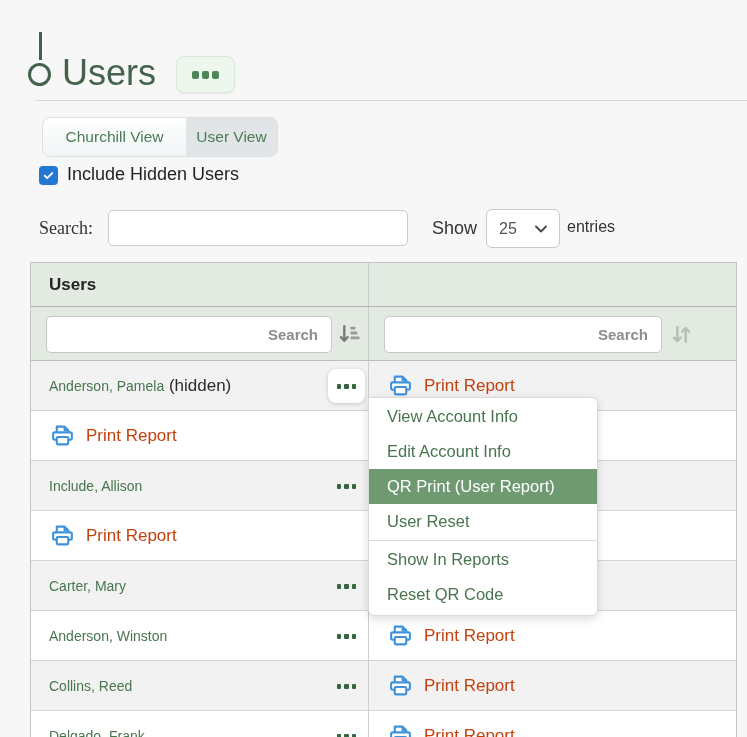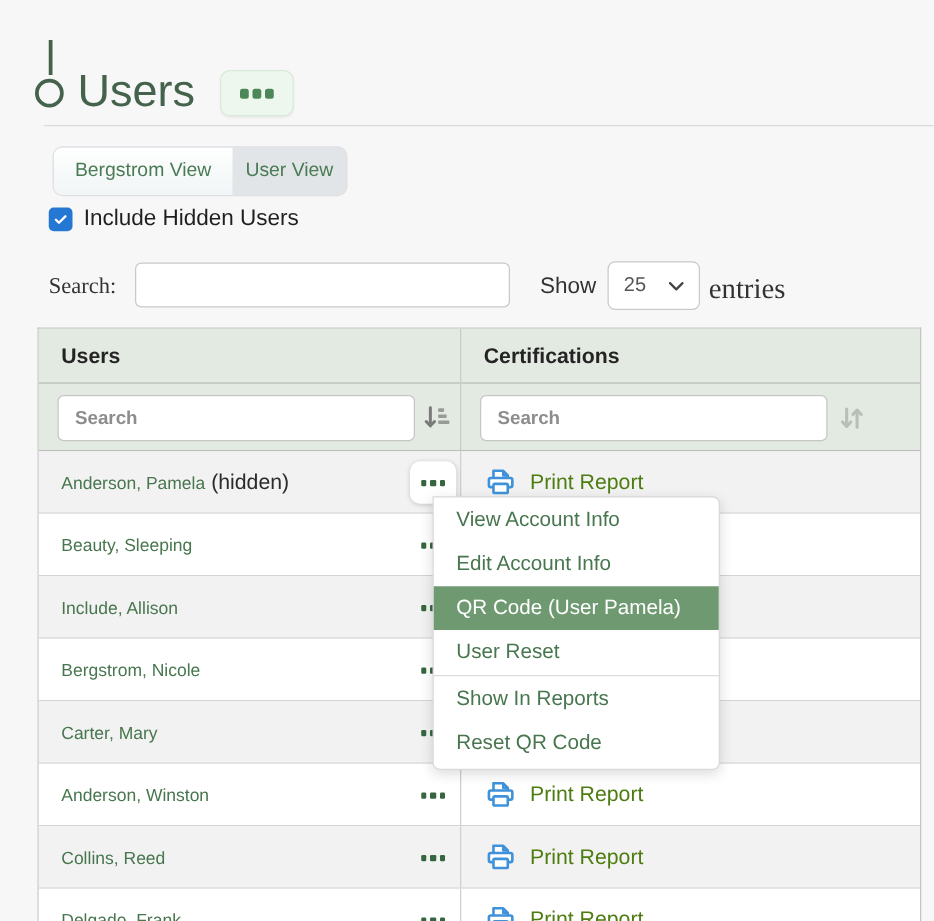--- a/index.html
+++ b/index.html
@@ -42,33 +42,33 @@
   
   .filter-bar { position:absolute; left:0; top:176px; width:747px; height:42px; }
   .filter-bar .search-lbl { position:absolute; left:39px; top:10px; font-size:18px; color:#333;font-family:Liberation Serif, serif; }
   .global-search { position:absolute; left:108px; top:2px; width:300px; height:36px;
     border:1px solid #c9c9c9; border-radius:5px; background:#fff; font-size:16px; padding:0 10px; }
   .filter-bar .show-lbl { position:absolute; left:432px; top:10px; font-size:18px; color:#333; }
   .page-size { position:absolute; left:486px; top:1px; width:74px; height:39px;
     border:1px solid #c9c9c9; border-radius:6px; background:#fff; display:flex;
     align-items:center; justify-content:center; gap:18px; cursor:pointer; }
   .page-size .val { font-size:16px; color:#555; }
-  .filter-bar .entries-lbl { position:absolute; left:567px; top:10px; font-size:23px; color:#333;font-family:Liberation Serif, serif; }
+  .filter-bar .entries-lbl { position:absolute; left:567px; top:10px; font-size:16px; color:#333; }
 
   
   .table { position:absolute; left:30px; top:230px; width:707px; height:507px;
     border:1px solid #c4c4c4; border-bottom:none; background:#fff; }
   .thead-row { display:flex; height:44px; background:#e3eae1; border-bottom:1px solid #b2b2b2; }
   .th { display:flex; align-items:center; padding-left:18px; font-size:17px; font-weight:700; color:#242424; }
   .col-users { width:338px; border-right:1px solid #c6cdc6; }
   .col-certs { width:367px; }
   .tsearch-row { display:flex; height:54px; background:#e3eae1; border-bottom:1px solid #bdbdbd; }
   .tsearch-cell { position:relative; }
   .col-search { position:absolute; top:9px; left:15px; height:37px; border:1px solid #c6c6c6;
-    border-radius:5px; background:#fff; font-size:15px; font-weight:700; color:#333; padding:0 13px; }
+    border-radius:5px; background:#fff; font-size:15px; font-weight:700; color:#333; padding:0 13px;text-align:right; }
   .col-search::placeholder { color:#8d8d8d; font-weight:700; }
   .users-search { width:286px; }
   .certs-search { width:278px; }
   .sort-icon { position:absolute; top:15px; width:25px; height:25px; cursor:pointer; }
   .sort-icon svg { width:25px; height:25px; }
   .sort-users { right:6px; }
   .sort-certs { left:300px; }
 
   .trow { display:flex; height:50px; border-bottom:1px solid #d4d4d4; background:#fff; }
   .trow.odd { background:#f2f2f2; }
@@ -76,25 +76,25 @@
   .tcell.users { width:338px; border-right:1px solid #cfcfcf; padding-left:18px; }
   .tcell.certs { width:367px; padding-left:19px; }
   .uname { font-size:14px; color:#48764f; cursor:pointer; }
   .usuffix { font-size:17px; color:#2b2b2b; white-space:pre; }
   .row-menu { position:absolute; right:3px; top:8px; width:37px; height:34px; border:none;
     background:transparent; display:flex; align-items:center; justify-content:center; cursor:pointer; border-radius:8px; }
   .row-menu .dots i { width:4.5px; height:5px; background:#35663f; border-radius:1px; }
   .row-menu.open { background:#fff; box-shadow:0 1px 4px rgba(0,0,0,.18); }
   .print-link { display:flex; align-items:center; gap:11px; cursor:pointer; }
   .print-link svg { width:25px; height:25px; }
-  .print-lbl { font-size:17px; color:#4d7c0f; }
+  .print-lbl { font-size:17px; color:#c2410c; }
   .trow.partial { height:9px; border-bottom:none; overflow:hidden; }
 
   
-  .context-menu { position:absolute; left:346px; top:365px; width:230px; background:#fff;
+  .context-menu { position:absolute; left:368px; top:365px; width:230px; background:#fff;
     border:1px solid #d9d9d9; border-radius:0 6px 6px 6px; box-shadow:0 3px 10px rgba(0,0,0,.14);
     padding:1px 0 3px 0; z-index:10; }
   .menu-item { height:35px; display:flex; align-items:center; padding-left:18px;
     font-size:16.5px; color:#48764f; cursor:pointer; }
   .menu-item.highlighted { background:#6f9a71; color:#fff; }
   .menu-divider { height:1px; background:#dcdcdc; margin:1px 0; }
 </style>
 </head>
 <body>
 
@@ -106,21 +106,21 @@
   <button class="title-menu">
     <span class="dots">
         <i></i>
         <i></i>
         <i></i>
       </span>
   </button>
   <div class="title-divider"></div>
 
   <div class="tabs">
-    <div class="tab active">Bergstrom View</div>
+    <div class="tab active">Churchill View</div>
     <div class="tab inactive">User View</div>
   </div>
 
   <div class="hidden-users">
     <span class="checkbox">
       <svg viewBox="0 0 24 24">
           <path d="M5 12.5l4.5 4.5L19 7.5" stroke="#fff" stroke-width="3.4" fill="none" stroke-linecap="round" stroke-linejoin="round"></path>
         </svg>
     </span>
     <span class="lbl">Include Hidden Users</span>
@@ -136,23 +136,20 @@
         <path d="M1 1.5l5 5 5-5" stroke="#444" stroke-width="1.8" fill="none" stroke-linecap="round" stroke-linejoin="round"></path>
       </svg>
     </div>
     <span class="entries-lbl">entries</span>
   </div>
 
   <div class="table">
     <div class="thead-row">
       <div class="th col-users">
           <span>Users</span>
-        </div>
-      <div class="th col-certs">
-          <span>Certifications</span>
         </div>
     </div>
 
     <div class="tsearch-row">
       <div class="tsearch-cell col-users">
         <input class="col-search users-search" type="text" placeholder="Search" style="">
         <span class="sort-icon sort-users">
           <svg viewBox="0 0 24 24">
             <g stroke="#7a7a7a" stroke-width="2.3" fill="none" stroke-linecap="round" stroke-linejoin="round">
               <path d="M7 4v13.5"></path>
@@ -198,31 +195,20 @@
               <path d="M14 3.5V7h3.5" fill="none"></path>
             <rect x="3" y="9" width="18" height="7" rx="1.5"></rect>
               <rect x="6.5" y="13.5" width="11" height="7" rx="1"></rect>
           </svg>
           <span class="print-lbl">Print Report</span>
         </span>
       </div>
     </div>
 
     <div class="trow">
-      <div class="tcell users">
-        <span class="uname">Beauty, Sleeping</span>
-          <span class="usuffix"></span>
-        <button class="row-menu">
-            <span class="dots">
-              <i></i>
-              <i></i>
-              <i></i>
-            </span>
-          </button>
-      </div>
       <div class="tcell certs">
         <span class="print-link">
           <svg viewBox="0 0 24 24" fill="#fff" stroke="#3f92da" stroke-width="2" stroke-linejoin="round">
             <path d="M6.5 9V3.5H14l3.5 3.5V9"></path>
               <path d="M14 3.5V7h3.5" fill="none"></path>
             <rect x="3" y="9" width="18" height="7" rx="1.5"></rect>
               <rect x="6.5" y="13.5" width="11" height="7" rx="1"></rect>
           </svg>
           <span class="print-lbl">Print Report</span>
         </span>
@@ -248,31 +234,20 @@
               <path d="M14 3.5V7h3.5" fill="none"></path>
             <rect x="3" y="9" width="18" height="7" rx="1.5"></rect>
               <rect x="6.5" y="13.5" width="11" height="7" rx="1"></rect>
           </svg>
           <span class="print-lbl">Print Report</span>
         </span>
       </div>
     </div>
 
     <div class="trow">
-      <div class="tcell users">
-        <span class="uname">Bergstrom, Nicole</span>
-          <span class="usuffix"></span>
-        <button class="row-menu">
-            <span class="dots">
-              <i></i>
-              <i></i>
-              <i></i>
-            </span>
-          </button>
-      </div>
       <div class="tcell certs">
         <span class="print-link">
           <svg viewBox="0 0 24 24" fill="#fff" stroke="#3f92da" stroke-width="2" stroke-linejoin="round">
             <path d="M6.5 9V3.5H14l3.5 3.5V9"></path>
               <path d="M14 3.5V7h3.5" fill="none"></path>
             <rect x="3" y="9" width="18" height="7" rx="1.5"></rect>
               <rect x="6.5" y="13.5" width="11" height="7" rx="1"></rect>
           </svg>
           <span class="print-lbl">Print Report</span>
         </span>
@@ -381,20 +356,20 @@
 
     <div class="trow odd partial">
       <div class="tcell users"></div>
       <div class="tcell certs"></div>
     </div>
   </div>
 
   <div class="context-menu">
     <div class="menu-item">View Account Info</div>
     <div class="menu-item">Edit Account Info</div>
-    <div class="menu-item highlighted">QR Code (User Pamela)</div>
+    <div class="menu-item highlighted">QR Print (User Report)</div>
     <div class="menu-item">User Reset</div>
     <div class="menu-divider"></div>
     <div class="menu-item">Show In Reports</div>
     <div class="menu-item">Reset QR Code</div>
   </div>
 
 </div>
 
 </body></html>

